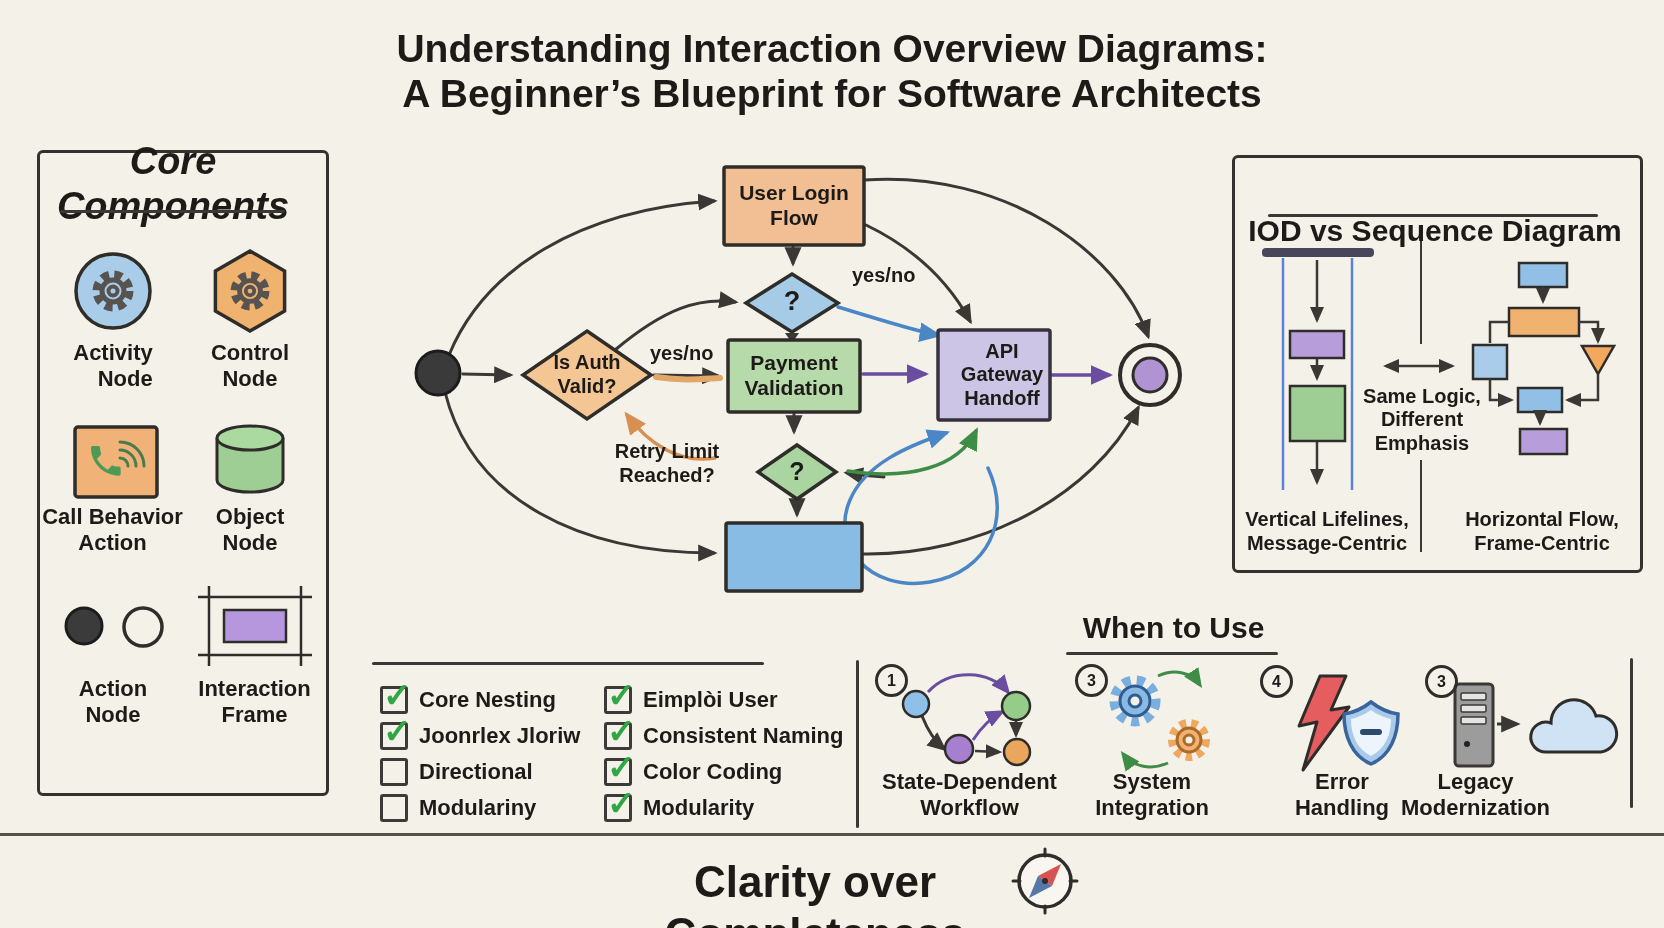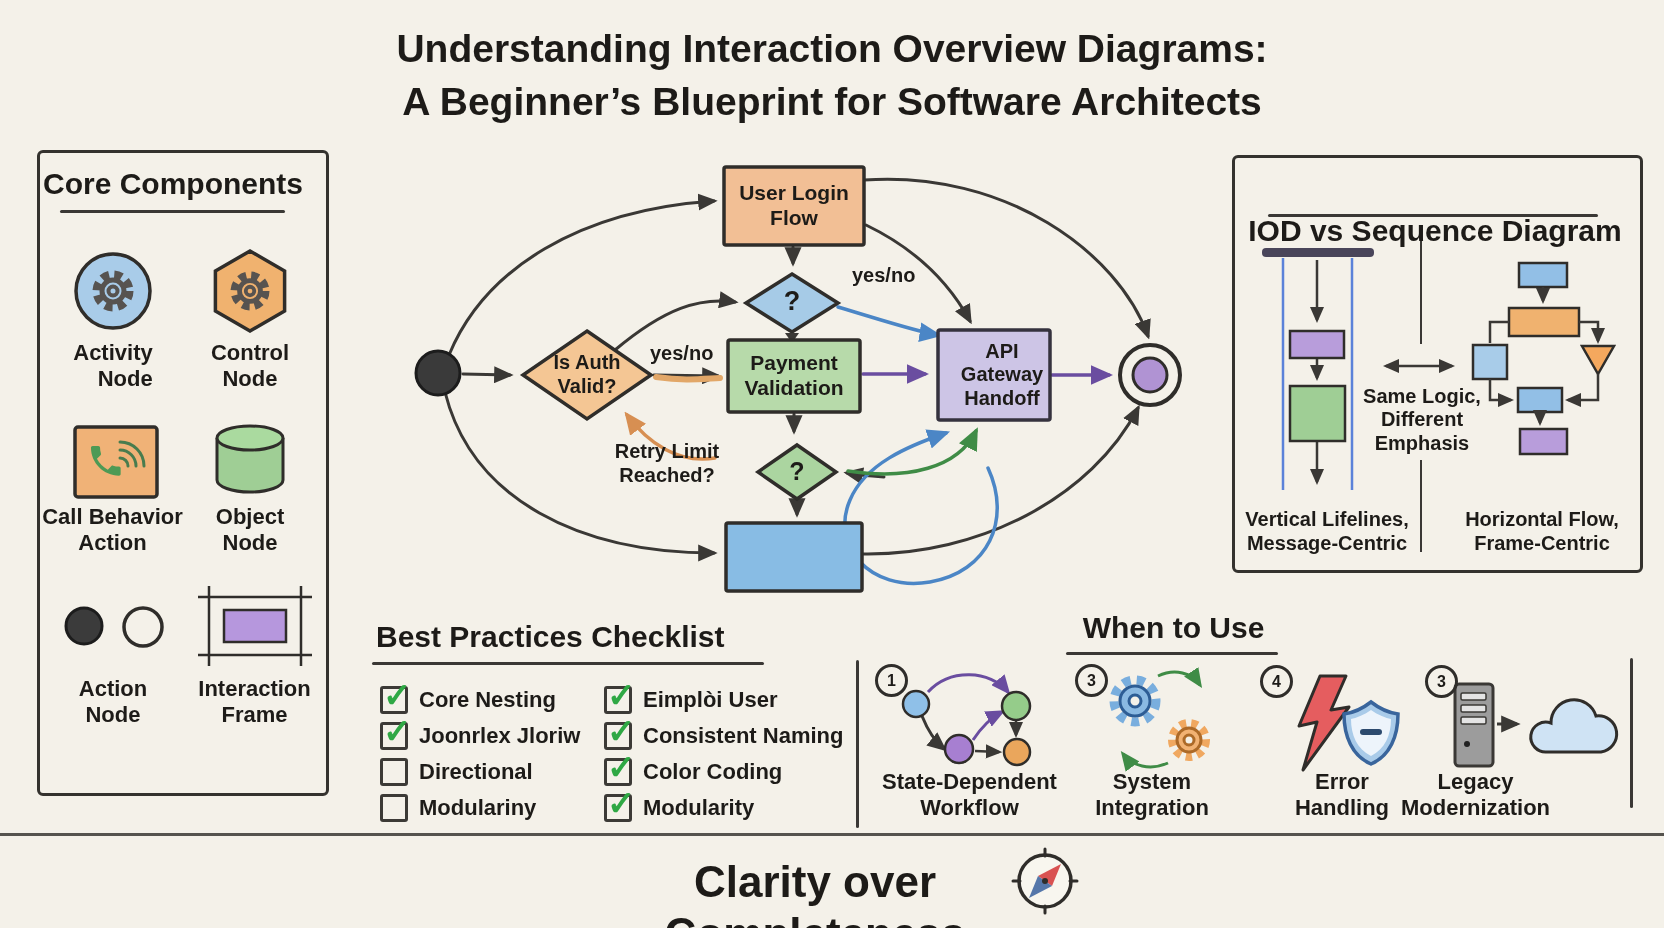--- a/index.html
+++ b/index.html
@@ -207,23 +207,23 @@
       <polygon points="1061,864 1038,876 1052,886" fill="#d95252"></polygon>
       <polygon points="1029,898 1052,886 1038,876" fill="#5577aa"></polygon>
       <circle cx="1045" cy="881" r="3" fill="#2f2d2a"></circle>
     </g>
   </svg>
 
   <div class="panel" style="left:37px;top:150px;width:286px;height:640px;"></div>
   <div class="panel" style="left:1232px;top:155px;width:405px;height:412px;"></div>
 
   <div class="t" style="left:332px;top:23px;width:1000px;height:52px;font-size:39px;">Understanding Interaction Overview Diagrams:</div>
-  <div class="t" style="left:332px;top:76px;width:1000px;height:52px;font-size:39px;">A Beginner’s Blueprint for Software Architects</div>
-
-  <div class="t" style="left:42px;top:162px;width:262px;height:44px;font-size:30px;">Core Components</div>
+  <div class="t" style="left:332px;top:68px;width:1000px;height:52px;font-size:39px;">A Beginner’s Blueprint for Software Architects</div>
+
+  <div class="t" style="left:42px;top:162px;width:262px;height:44px;font-size:38px;font-style:italic;">Core Components</div>
   <div class="uline" style="left:60px;top:210px;width:225px;"></div>
   <div class="t" style="left:48px;top:336px;width:130px;height:60px;font-size:22px;text-align:right;">Activity
 Node</div>
   <div class="t" style="left:185px;top:336px;width:130px;height:60px;font-size:22px;text-align:center;">Control
 Node</div>
   <div class="t" style="left:30px;top:500px;width:165px;height:60px;font-size:22px;">Call Behavior
 Action</div>
   <div class="t" style="left:185px;top:500px;width:130px;height:60px;font-size:22px;">Object
 Node</div>
   <div class="t" style="left:48px;top:672px;width:130px;height:60px;font-size:22px;">Action
@@ -250,21 +250,20 @@
   <div class="t" style="left:1240px;top:164px;width:390px;height:46px;font-size:30px;margin-top:44px;">IOD vs Sequence Diagram</div>
   <div class="uline" style="left:1268px;top:214px;width:330px;"></div>
   <div class="t" style="left:1352px;top:380px;width:140px;height:80px;font-size:20px;">Same Logic,
 Different
 Emphasis</div>
   <div class="t" style="left:1232px;top:502px;width:190px;height:60px;font-size:20px;">Vertical Lifelines,
 Message-Centric</div>
   <div class="t" style="left:1444px;top:502px;width:196px;height:60px;font-size:20px;">Horizontal Flow,
 Frame-Centric</div>
 
-  <div class="t tl" style="left:376px;top:616px;width:420px;height:42px;font-size:30px;">Best Practices Checklist</div>
   <div class="uline" style="left:372px;top:662px;width:392px;"></div>
 
   <div class="bp-col" style="left:380px;top:682px;">
     <div class="bp-item" data-checked="true">
       <span class="bp-box">
           <span class="check">✓</span>
         </span>
       <span class="bp-label">Core Nesting</span>
     </div>
     <div class="bp-item" data-checked="true">

